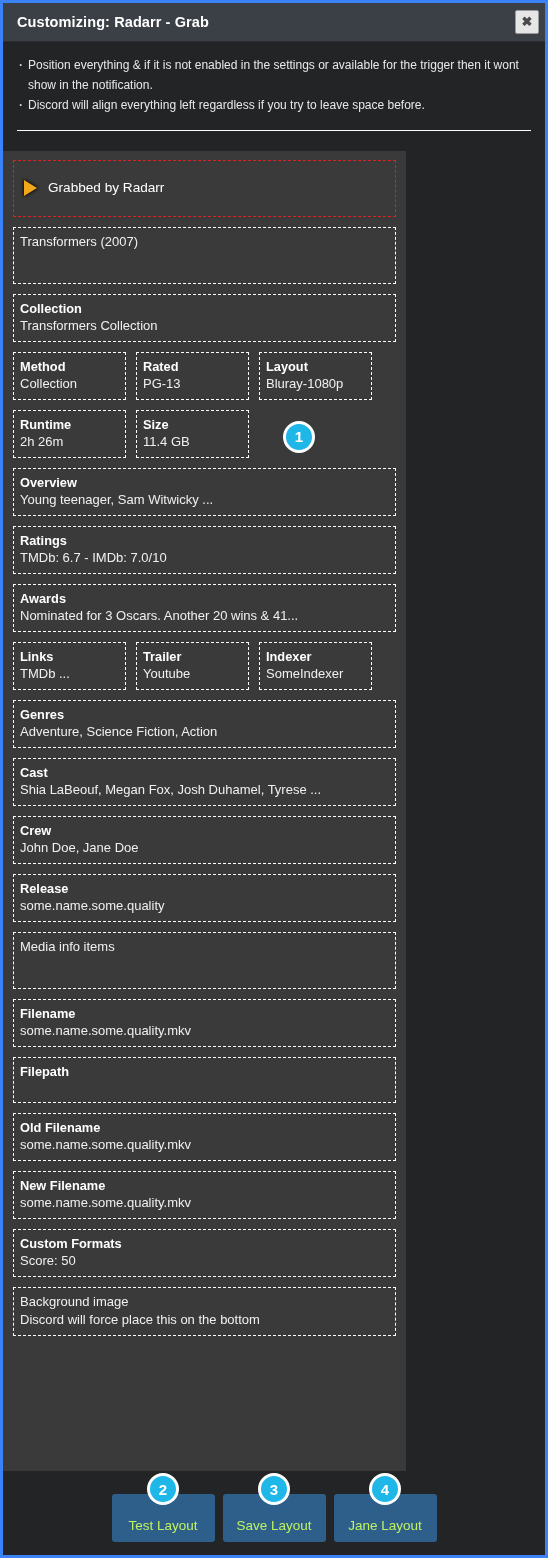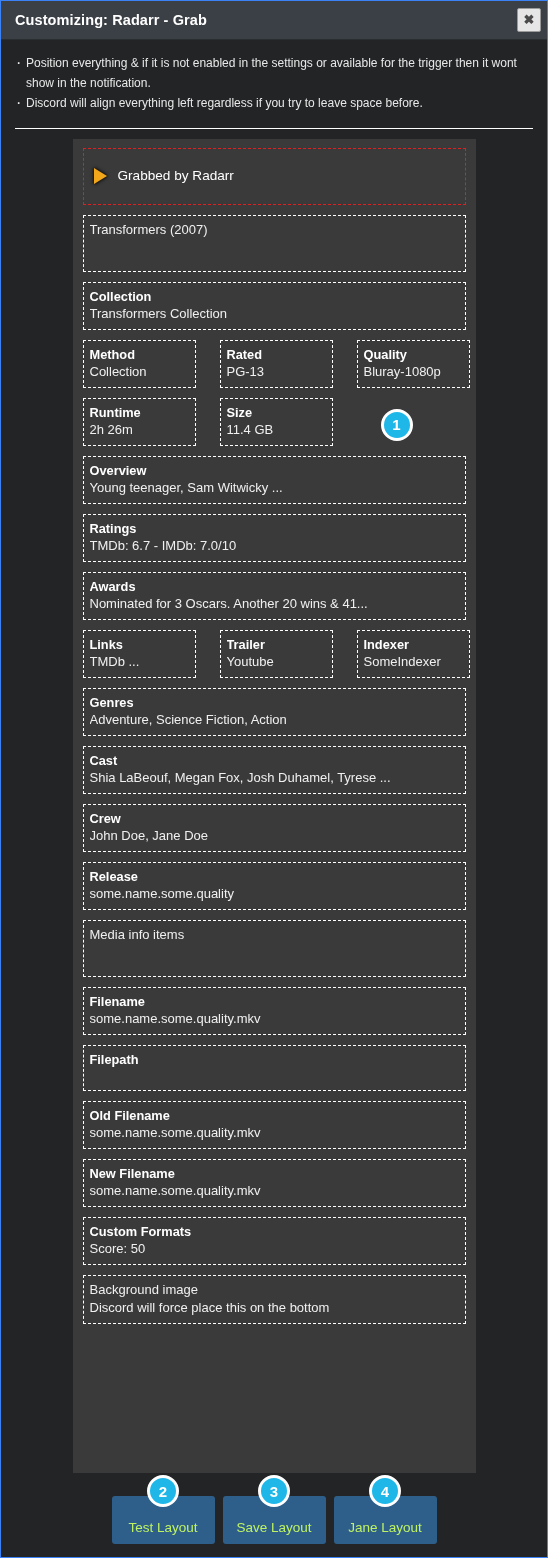--- a/index.html
+++ b/index.html
@@ -9,21 +9,21 @@
     height: 1558px;
     background: #1b1b1b;
     font-family: "Liberation Sans", sans-serif;
   }
 
   .modal {
     position: relative;
     width: 548px;
     height: 1558px;
     background: #222426;
-    border: 1px solid #3b82f6;
+    border: 3px solid #3b82f6;
     display: flex;
     flex-direction: column;
     overflow: hidden;
   }
 
   
   .titlebar {
     height: 39px;
     min-height: 39px;
     background: #3b4046;
@@ -79,22 +79,21 @@
   .hr {
     height: 1px;
     background: #ffffff;
     margin: 14px 14px 0 14px;
   }
 
   
   .canvas-wrap {
     flex: 1;
     display: flex;
-    justify-content: center;
-    padding-top: 10px;
+    padding-top: 20px;
     overflow: hidden;
   }
   .canvas {
     width: 403px;
     background: #3a3a3a;
     padding: 9px 10px 10px 10px;
     position: relative;
   }
 
   .field {
@@ -126,21 +125,21 @@
     color: #f0f0f0;
     font-size: 13px;
     line-height: 18px;
     white-space: nowrap;
     overflow: hidden;
   }
 
   
   .row3 {
     display: flex;
-    gap: 24px;
+    gap: 10px;
     margin-bottom: 10px;
   }
   .row3 .field {
     width: 113px;
     margin-bottom: 0;
     flex: 0 0 113px;
   }
   .row3 .spacer {
     flex: 1;
     position: relative;
@@ -256,21 +255,21 @@
       <div class="row3">
         <div class="field">
           <div class="f-label">Method</div>
           <div class="f-value">Collection</div>
         </div>
         <div class="field">
           <div class="f-label">Rated</div>
           <div class="f-value">PG-13</div>
         </div>
         <div class="field">
-          <div class="f-label">Quality</div>
+          <div class="f-label">Layout</div>
           <div class="f-value">Bluray-1080p</div>
         </div>
       </div>
 
       <div class="row3">
         <div class="field">
           <div class="f-label">Runtime</div>
           <div class="f-value">2h 26m</div>
         </div>
         <div class="field">

